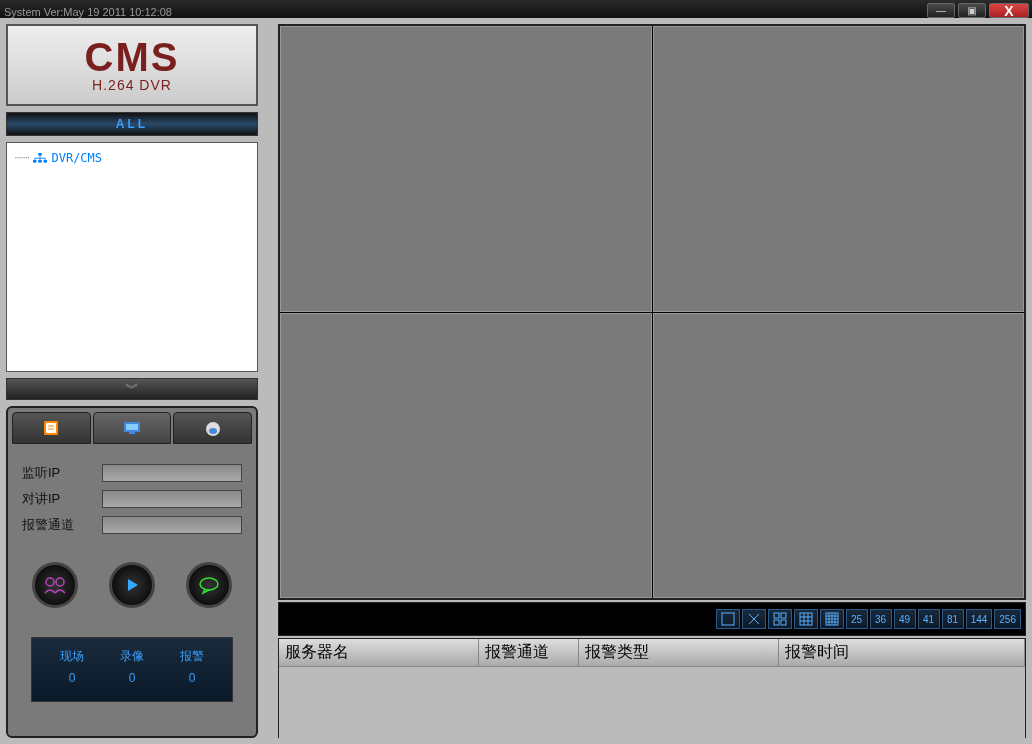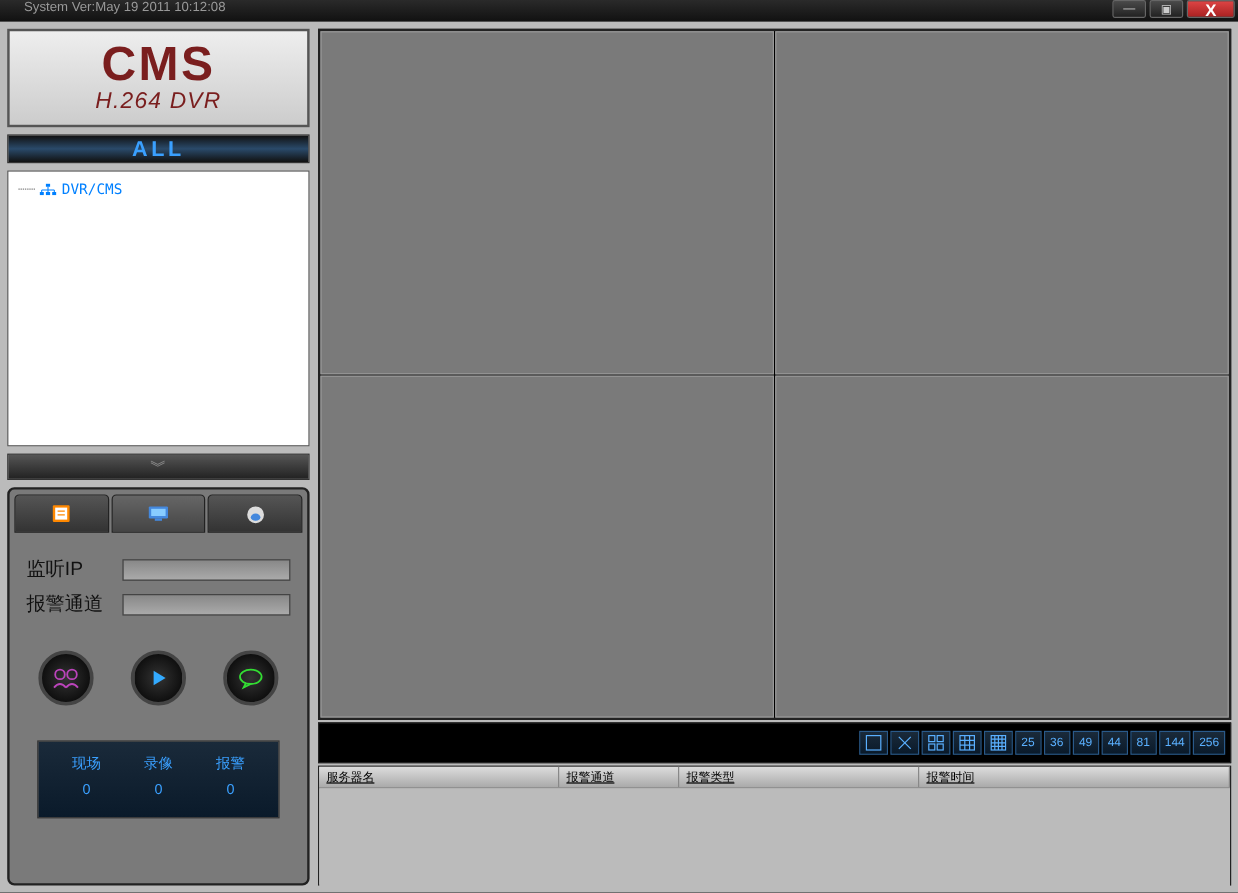--- a/index.html
+++ b/index.html
@@ -1,67 +1,67 @@
 <!DOCTYPE html>
 <html><head>
 <meta charset="utf-8">
 <style>
 * { margin: 0; padding: 0; box-sizing: border-box; }
 body { font-family: Arial, sans-serif; background: #000; width: 1032px; height: 744px; overflow: hidden; }
 
-.titlebar { height: 18px; background: linear-gradient(#2a2a2a, #111); display: flex; align-items: flex-start; padding-left: 20px; color: #999; font-size: 11px; }
+.titlebar { height: 18px; background: linear-gradient(#2a2a2a, #111); display: flex; align-items: flex-end; padding-left: 4px; color: #999; font-size: 11px; }
 .titlebar-text { flex: 1; }
 .win-controls { display: flex; gap: 3px; padding-right: 3px; }
 .win-btn { width: 28px; height: 15px; border: 1px solid #666; border-radius: 2px; display: flex; align-items: center; justify-content: center; font-size: 10px; }
 .win-min { background: linear-gradient(#4a4a4a, #222); color: #ccc; }
 .win-max { background: linear-gradient(#4a4a4a, #222); color: #ccc; }
 .win-close { background: linear-gradient(#d44, #a22); color: #fff; width: 40px; font-weight: bold; font-size: 14px; }
 
-.main { display: flex; height: 726px; background: #bbb; gap: 7px; padding: 6px; justify-content: center; }
+.main { display: flex; height: 726px; background: #bbb; gap: 20px; padding: 6px; justify-content: center; }
 .left { width: 252px; display: flex; flex-direction: column; gap: 6px; }
 .logo-box { height: 82px; background: linear-gradient(#eee, #ccc); border: 2px solid #555; display: flex; flex-direction: column; align-items: center; justify-content: center; }
 .logo-big { font-size: 40px; font-weight: bold; color: #7a1e1e; letter-spacing: 2px; line-height: 1; }
-.logo-sub { font-size: 19px; color: #7a1e1e; letter-spacing: 1px; font-style: italic; }
-
-.all-bar { height: 24px; background: linear-gradient(#111, #2a4a6a, #111); border: 1px solid #333; display: flex; align-items: center; justify-content: center; color: #3aa0ff; font-weight: bold; letter-spacing: 3px; font-size: 18px; }
+.logo-sub { font-size: 14px; color: #7a1e1e; letter-spacing: 1px; }
+
+.all-bar { height: 24px; background: linear-gradient(#111, #2a4a6a, #111); border: 1px solid #333; display: flex; align-items: center; justify-content: center; color: #3aa0ff; font-weight: bold; letter-spacing: 3px; font-size: 12px; }
 
 .tree-box { background: #fff; border: 1px solid #555; flex: 0 0 230px; padding: 8px; font-family: monospace; font-size: 12px; }
 .tree-item { display: flex; align-items: center; gap: 4px; color: #0080ff; }
 .tree-dots { color: #888; }
 .tree-icon { width: 14px; height: 12px; display: inline-block; }
 
 .chevron-bar { height: 22px; background: linear-gradient(#555, #222); border: 1px solid #333; display: flex; align-items: center; justify-content: center; color: #888; font-size: 14px; }
 
 .control-panel { flex: 1; background: #7a7a7a; border: 2px solid #222; border-radius: 6px; padding: 4px; display: flex; flex-direction: column; }
 .tab-row { display: flex; gap: 2px; height: 32px; }
 .tab { flex: 1; background: linear-gradient(#555, #333); border: 1px solid #222; border-radius: 4px 4px 0 0; display: flex; align-items: center; justify-content: center; }
 .tab.active { background: linear-gradient(#666, #444); }
 .tab svg { width: 20px; height: 18px; }
 
 .form-area { padding: 20px 10px 10px; }
-.form-row { display: flex; align-items: center; margin-bottom: 8px; font-size: 16px; color: #111; }
+.form-row { display: flex; align-items: center; margin-bottom: 8px; font-size: 13px; color: #111; }
 .form-label { width: 80px; }
 .form-input { flex: 1; height: 18px; background: linear-gradient(#888, #aaa); border: 1px solid #444; }
 
 .round-buttons { display: flex; justify-content: space-around; padding: 10px 5px; }
 .round-btn { width: 46px; height: 46px; border-radius: 50%; background: radial-gradient(#333, #000); border: 3px solid #444; display: flex; align-items: center; justify-content: center; }
 
 .status-box { background: linear-gradient(#1a2a3a, #0a1a2a); margin: 19px; padding: 10px; border: 1px solid #333; }
 .status-row { display: flex; justify-content: space-around; margin-bottom: 6px; }
 .status-cell { color: #3aa0ff; font-size: 12px; text-align: center; flex: 1; }
 
 .right { flex: 1; display: flex; flex-direction: column; gap: 2px; }
 .video-grid { flex: 1; background: #000; border: 2px solid #222; display: grid; grid-template-columns: 1fr 1fr; grid-template-rows: 1fr 1fr; gap: 1px; }
 .video-cell { background: #7a7a7a; border: 1px solid #999; }
 
 .toolbar { height: 26px; background: #000; border: 1px solid #222; display: flex; align-items: center; justify-content: flex-end; padding: 16px 4px; gap: 2px; }
 .tb-btn { height: 20px; min-width: 22px; padding: 0 4px; background: linear-gradient(#1a2a3a, #0a1a2a); border: 1px solid #2a5a8a; color: #5ab0ff; font-size: 10px; display: flex; align-items: center; justify-content: center; }
 
 .alarm-panel { height: 100px; background: #bbb; border: 1px solid #222; }
-.alarm-header { display: flex; background: linear-gradient(#ddd, #aaa); height: 18px; border-bottom: 1px solid #888; font-size: 10px; text-decoration: underline; }
+.alarm-header { display: flex; background: linear-gradient(#ddd, #aaa); height: 28px; border-bottom: 1px solid #888; font-size: 16px; }
 .alarm-col { border-right: 1px solid #888; padding: 0 6px; display: flex; align-items: center; }
 .alarm-body { height: 82px; background: #bbb; }
 </style>
 </head>
 <body>
 
 <div class="titlebar">
   <span class="titlebar-text">System Ver:May 19 2011 10:12:08</span>
   <div class="win-controls">
     <div class="win-btn win-min">—</div>
@@ -122,20 +122,24 @@
               <ellipse cx="10" cy="12" rx="4" ry="3" fill="#48d"></ellipse>
             </svg>
         </div>
       </div>
       <div class="form-area">
         <div class="form-row">
           <span class="form-label">监听IP</span>
           <div class="form-input"></div>
         </div>
         <div class="form-row">
+          <span class="form-label">对讲IP</span>
+          <div class="form-input"></div>
+        </div>
+        <div class="form-row">
           <span class="form-label">报警通道</span>
           <div class="form-input"></div>
         </div>
       </div>
       <div class="round-buttons">
         <div class="round-btn">
           <svg width="26" height="20" viewBox="0 0 26 20">
               <circle cx="8" cy="7" r="4" fill="none" stroke="#b4b" stroke-width="1.5"></circle>
               <circle cx="18" cy="7" r="4" fill="none" stroke="#b4b" stroke-width="1.5"></circle>
               <path d="M3 18 Q8 12 13 18" fill="none" stroke="#b4b" stroke-width="1.5"></path>
@@ -212,21 +216,21 @@
             <line x1="7" y1="1" x2="7" y2="13" stroke="#5ab0ff"></line>
             <line x1="10" y1="1" x2="10" y2="13" stroke="#5ab0ff"></line>
             <line x1="1" y1="4" x2="13" y2="4" stroke="#5ab0ff"></line>
             <line x1="1" y1="7" x2="13" y2="7" stroke="#5ab0ff"></line>
             <line x1="1" y1="10" x2="13" y2="10" stroke="#5ab0ff"></line>
           </svg>
         </div>
       <div class="tb-btn">25</div>
       <div class="tb-btn">36</div>
       <div class="tb-btn">49</div>
-      <div class="tb-btn">44</div>
+      <div class="tb-btn">41</div>
       <div class="tb-btn">81</div>
       <div class="tb-btn">144</div>
       <div class="tb-btn">256</div>
     </div>
     <div class="alarm-panel">
       <div class="alarm-header">
         <div class="alarm-col" style="width:200px">服务器名</div>
         <div class="alarm-col" style="width:100px">报警通道</div>
         <div class="alarm-col" style="width:200px">报警类型</div>
         <div class="alarm-col" style="flex:1">报警时间</div>

